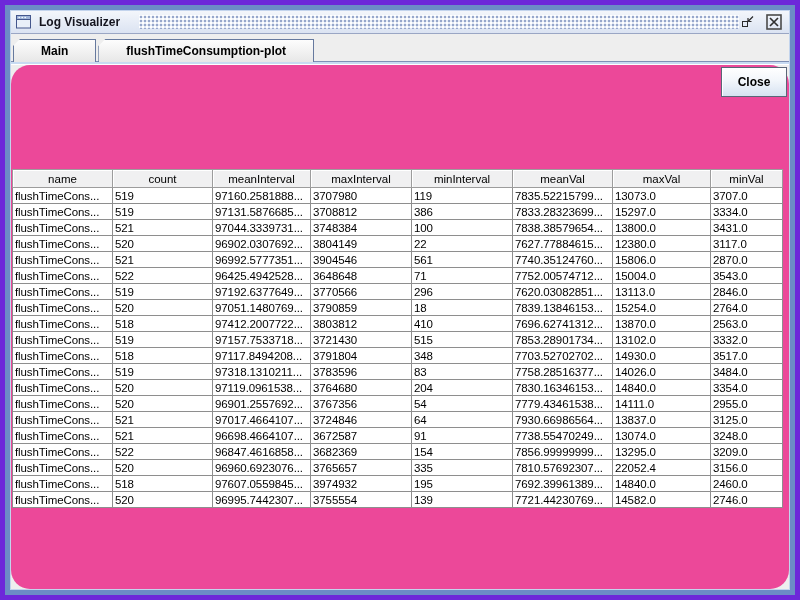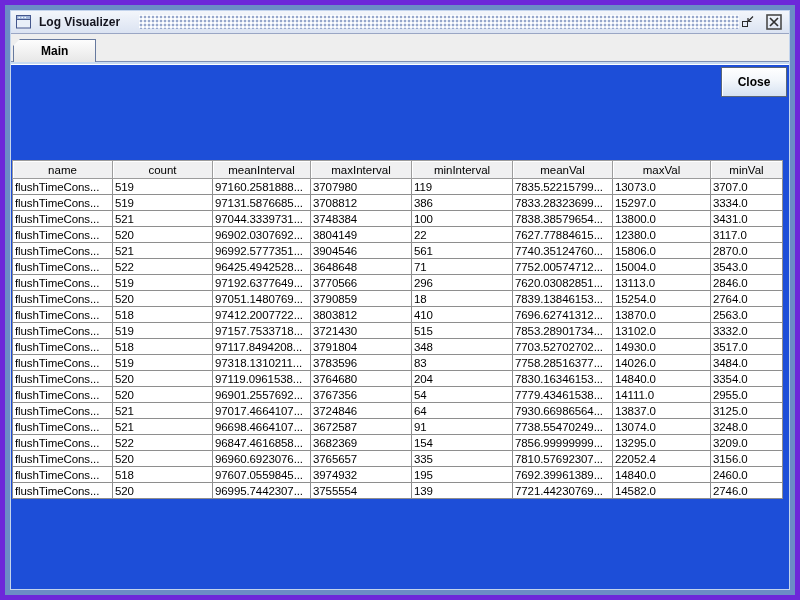--- a/index.html
+++ b/index.html
@@ -47,34 +47,34 @@
     border:1px solid #66799E; border-bottom:none; box-sizing:border-box;
     clip-path:polygon(0 100%, 0 7px, 7px 0, 100% 0, 100% 100%);
     cursor:pointer; white-space:nowrap; z-index:1;
   }
   .tab.selected {
     height:27px; line-height:24px; margin-bottom:-3px; z-index:3;
     background:linear-gradient(#DFEAF8,#C8DBF2 60%);
   }
 
   
-  .content { position:absolute; left:0; top:54px; right:0; bottom:0; background:#1d4ed8; }
+  .content { position:absolute; left:0; top:54px; right:0; bottom:0; background:#ec4899;border-radius:19px; }
 
   .close-btn {
     position:absolute; top:2px; right:2px; width:66px; height:30px;
     font-family:"Liberation Sans",sans-serif; font-size:12px; font-weight:bold; color:#000;
     background:linear-gradient(#FFFFFF 0%, #F2F6FB 45%, #D6E2F1 100%);
     border:1px solid #5A6678; box-sizing:border-box;
     box-shadow:inset 0 1px 0 #FFFFFF, inset 1px 0 0 #FFFFFF;
     cursor:pointer;
   }
 
   
   .table-wrap { position:absolute; left:1px; top:95px; width:770px; }
-  table { border-collapse:collapse; table-layout:fixed; width:770px; }
+  table { border-collapse:collapse; table-layout:fixed; width:770px;margin-top:9px; }
   th {
     height:17px; background:#F0F0F1; border:1px solid #9C9C9C;
     box-shadow:inset 1px 1px 0 #FFFFFF;
     font-size:11.5px; font-weight:normal; color:#000; text-align:center;
     padding:0 2px; white-space:nowrap; overflow:hidden; cursor:pointer;
   }
   td {
     height:15px; background:#FFFFFF; border:1px solid #8E8E8E;
     font-size:11.5px; letter-spacing:-0.1px; color:#000; text-align:left;
     padding:0 1px 0 2px; white-space:nowrap; overflow:hidden; cursor:default;
@@ -118,20 +118,23 @@
     </div>
 
     <div class="tabstrip">
       <div class="baseline"></div>
       <div class="blueline"></div>
       <div class="whiteline"></div>
       <div class="tabs">
         <div class="tab">
           <span>Main</span>
         </div>
+        <div class="tab">
+          <span>flushTimeConsumption-plot</span>
+        </div>
       </div>
     </div>
 
     <div class="content">
       <button class="close-btn">Close</button>
 
       <div class="table-wrap">
         <table>
           <colgroup>
               <col style="width: 100px;">

